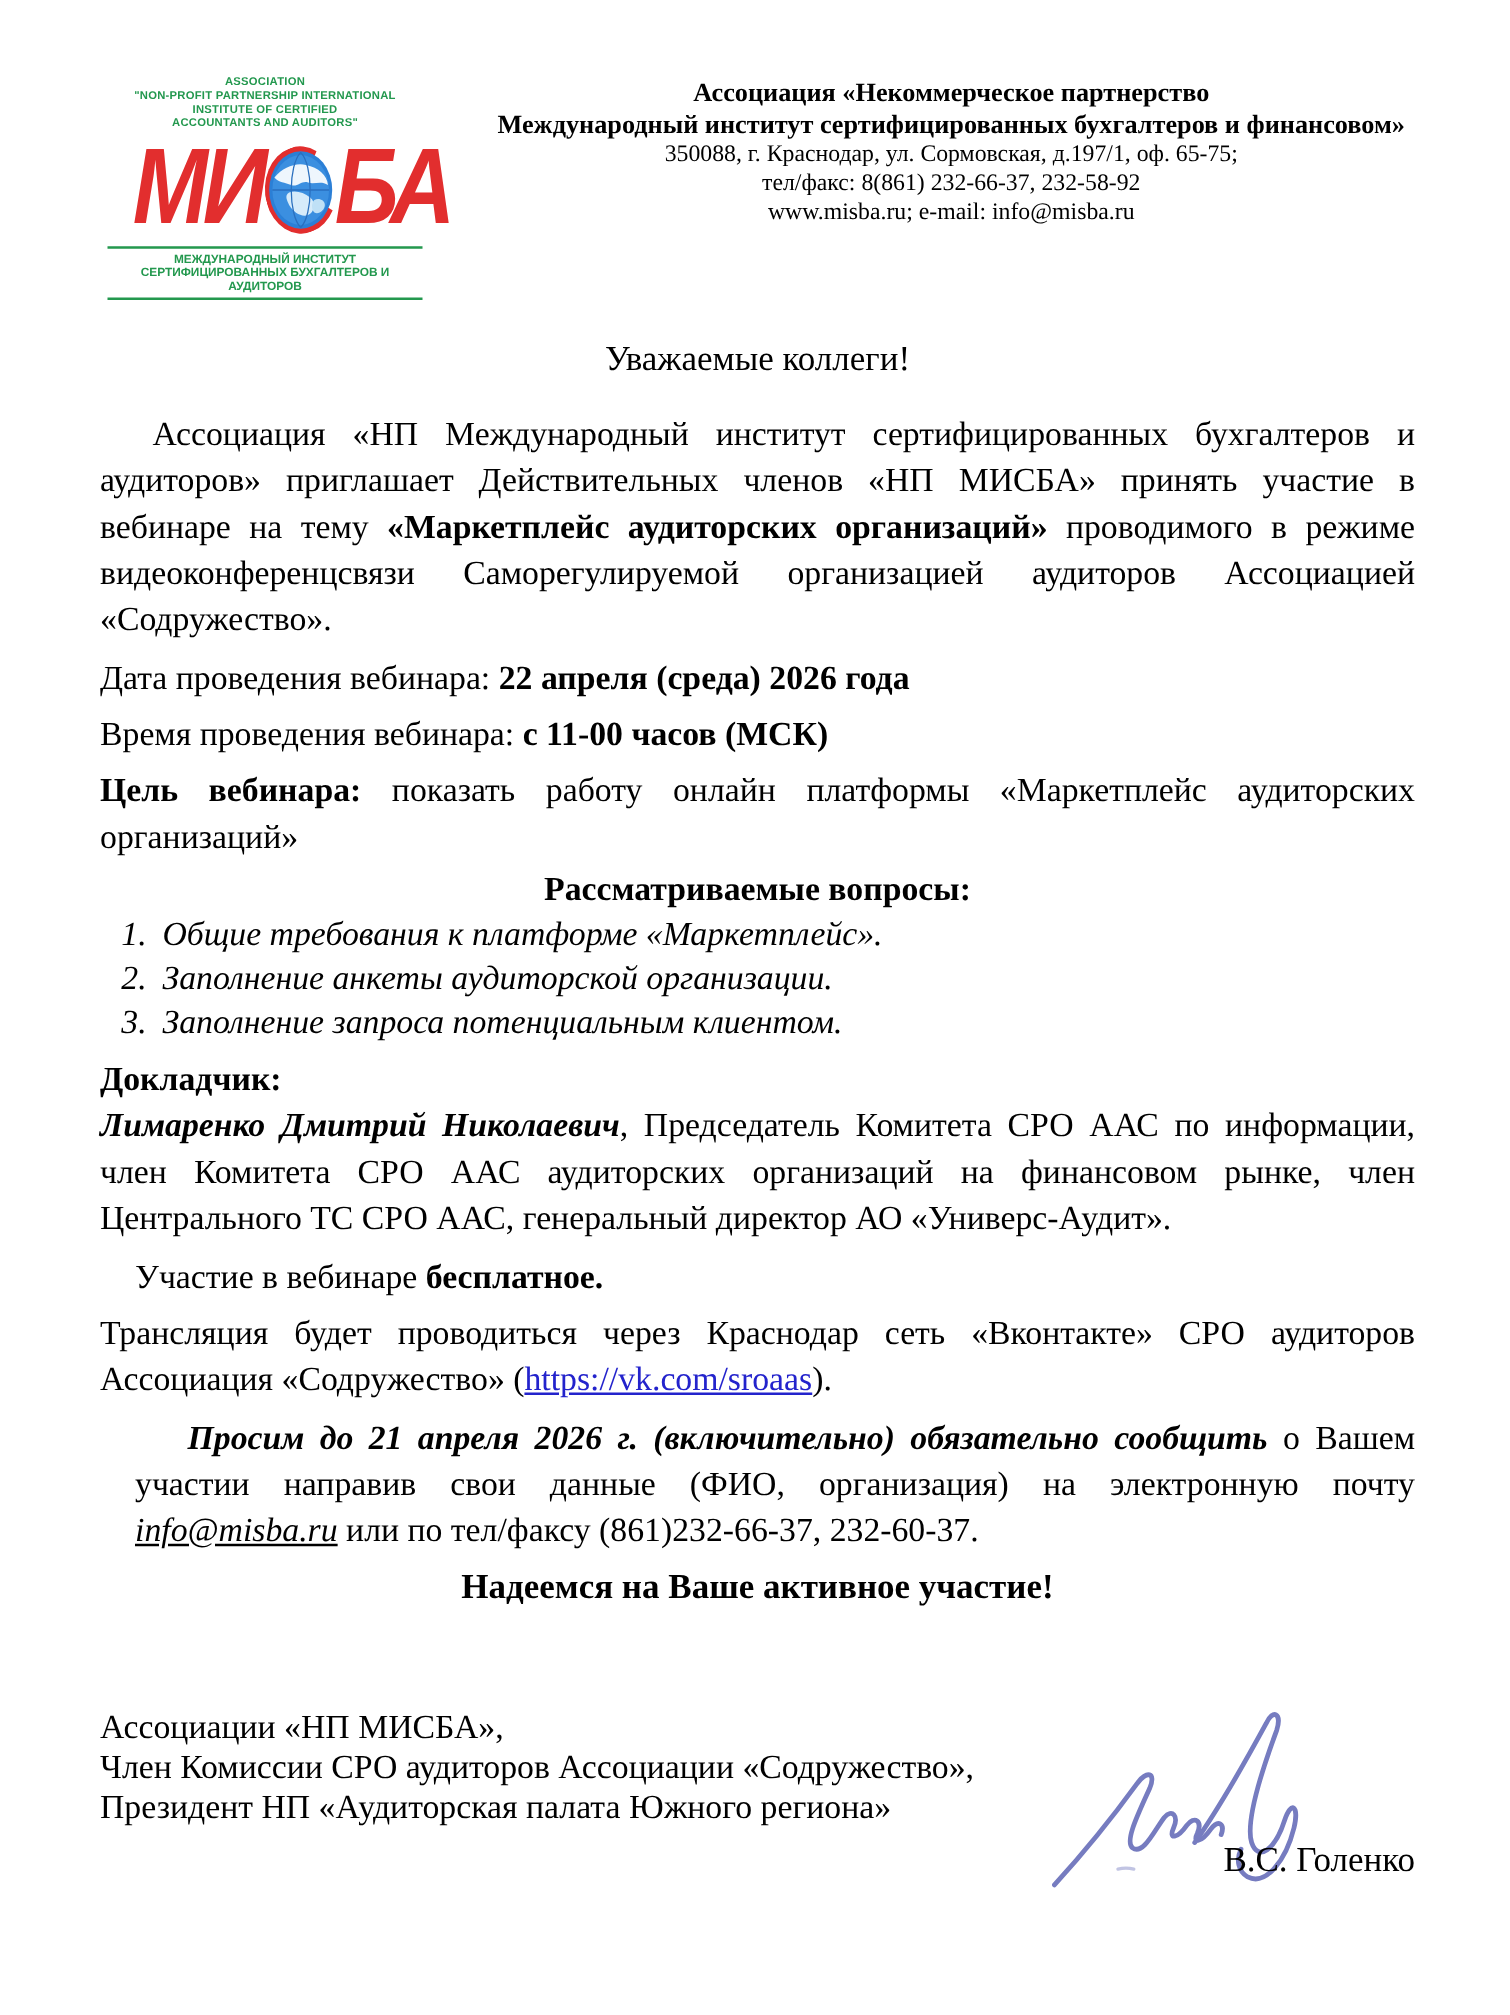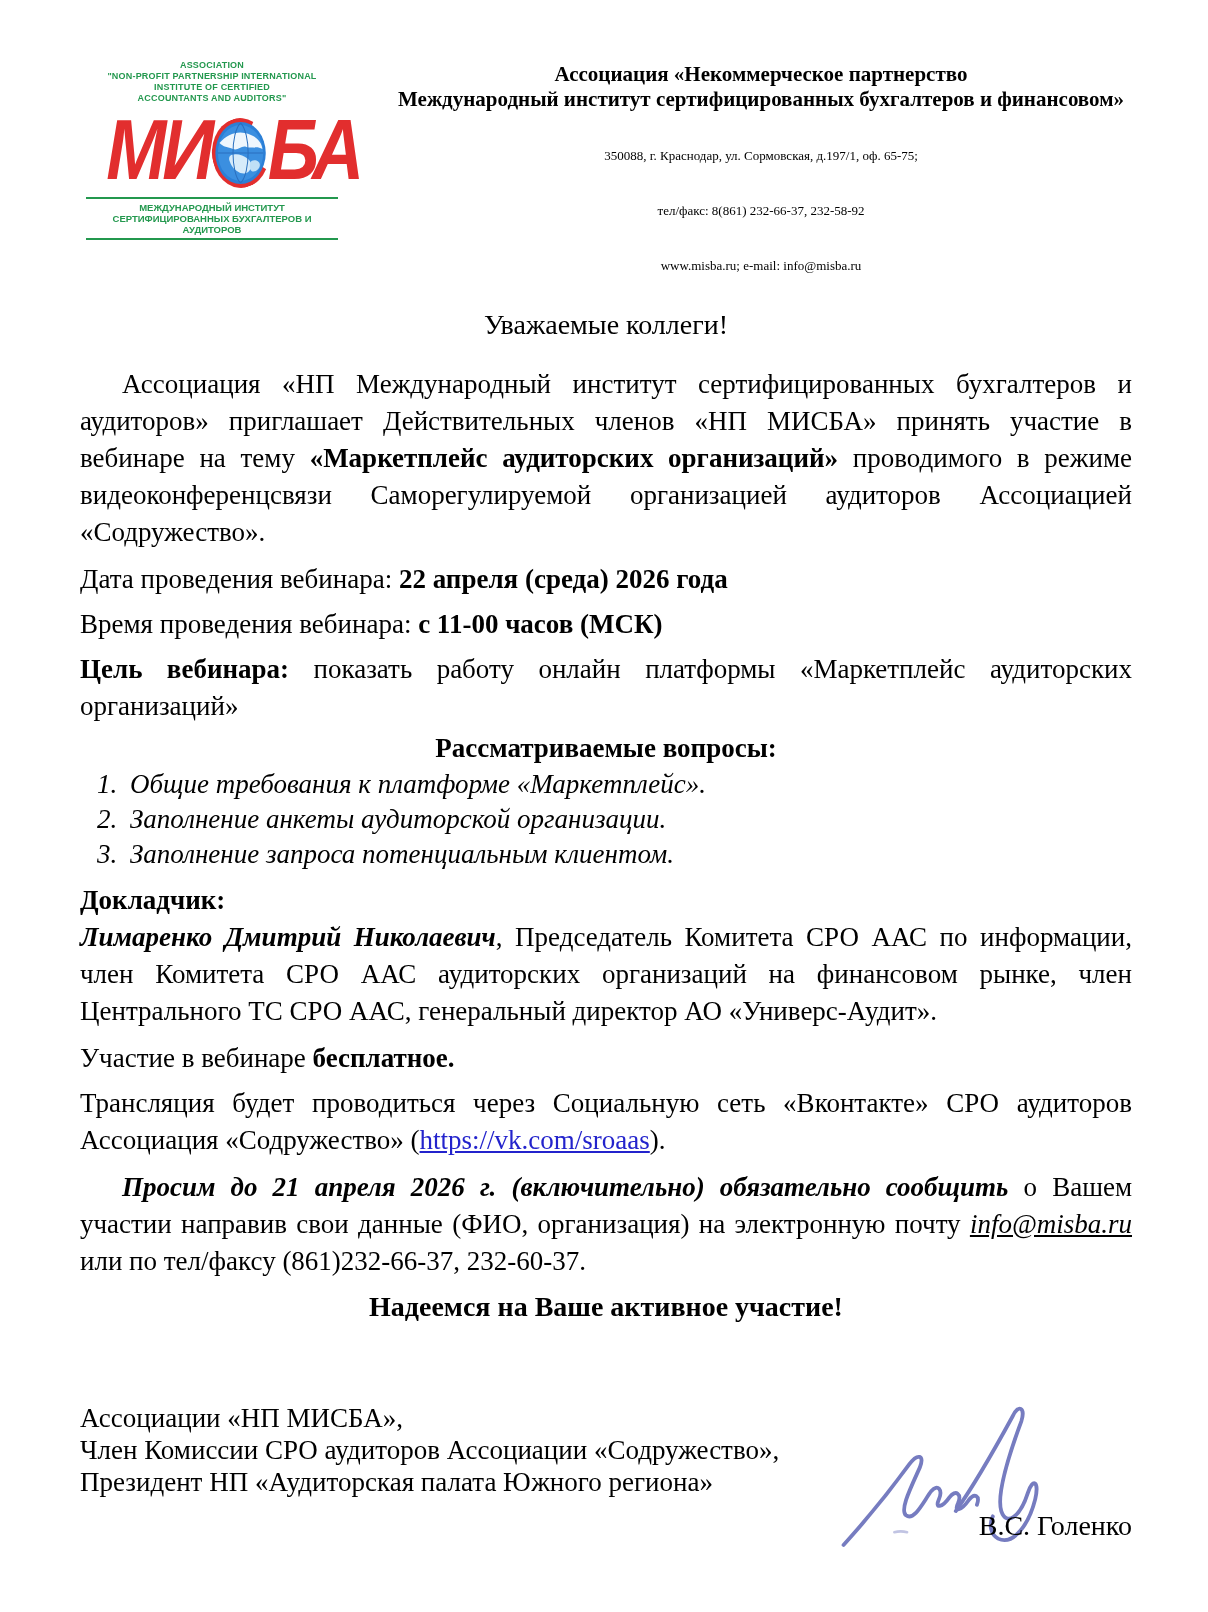--- a/index.html
+++ b/index.html
@@ -30,31 +30,31 @@
                 border:8px solid var(--logo-red); border-right-color:transparent;
                 transform:rotate(-18deg); }
   .globe-svg { position:absolute; inset:0; }
   .logo-bottom { margin-top:5px; padding:3px 0 3px 0;
                  border-top:2px solid var(--logo-green); border-bottom:2px solid var(--logo-green);
                  color:var(--logo-green); font-family:"Liberation Sans",sans-serif;
                  font-weight:bold; font-size:9.5px; line-height:11px; }
 
   .org { width:742px; margin-left:auto; text-align:center; padding-top:2px; }
   .org-bold { font-weight:bold; font-size:21px; line-height:25px; }
-  .org-reg  { font-size:13px;  line-height:23px;margin-top:32px; }
+  .org-reg  { font-size:19px;  line-height:23px; }
 
   
   .salutation { margin-top:28px; text-align:center; font-size:28px; line-height:39px; }
   .para { font-size:27px; line-height:37px; }
   .j    { text-align:justify; }
   .indent { text-indent:42px; }
   .mt-intro { margin-top:22px; }
   .mt-date  { margin-top:10px; }
   .mt-sm    { margin-top:8px; }
-  .mt-md    { margin-top:10px; }
+  .mt-md    { margin-top:10px;margin-left:28px; }
 
   .q-title { margin-top:5px; text-align:center; font-weight:bold; font-size:27px; line-height:37px; }
   .q-list { margin:0 0 0 0; padding-left:44px; font-size:27px; line-height:35px; }
   .q-list li { padding-left:6px;font-style:italic; }
 
   .speaker { margin-top:10px; }
   .sp-label { font-weight:bold; font-size:27px; line-height:37px; }
 
   .link  { color:var(--link-blue); text-decoration:underline; cursor:pointer; }
   .email { color:#000; text-decoration:underline; cursor:pointer;font-style:italic; }
@@ -131,21 +131,21 @@
       <p class="para j">
         <b><i>Лимаренко Дмитрий Николаевич</i></b><span>, Председатель Комитета СРО ААС по информации, член Комитета СРО ААС аудиторских организаций на финансовом рынке, член Центрального ТС СРО ААС, генеральный директор АО «Универс-Аудит».</span>
       </p>
     </div>
 
     <p class="para mt-md">
       <span>Участие в вебинаре </span><b>бесплатное.</b>
     </p>
 
     <p class="para j mt-sm">
-      <span>Трансляция будет проводиться через Социальную сеть «Вконтакте» СРО аудиторов Ассоциация «Содружество» (</span><a class="link">https://vk.com/sroaas</a><span>).</span>
+      <span>Трансляция будет проводиться через Краснодар сеть «Вконтакте» СРО аудиторов Ассоциация «Содружество» (</span><a class="link">https://vk.com/sroaas</a><span>).</span>
     </p>
 
     <p class="para j indent mt-md">
       <b><i>Просим до 21 апреля 2026 г. (включительно) обязательно сообщить</i></b><span> о Вашем участии направив свои данные (ФИО, организация) на электронную почту </span><a class="email">info@misba.ru</a><span> или по тел/факсу (861)232-66-37, 232-60-37.</span>
     </p>
 
     <div class="closing">Надеемся на Ваше активное участие!</div>
 
     <div class="sig-area">
       <div class="sig-lines">

